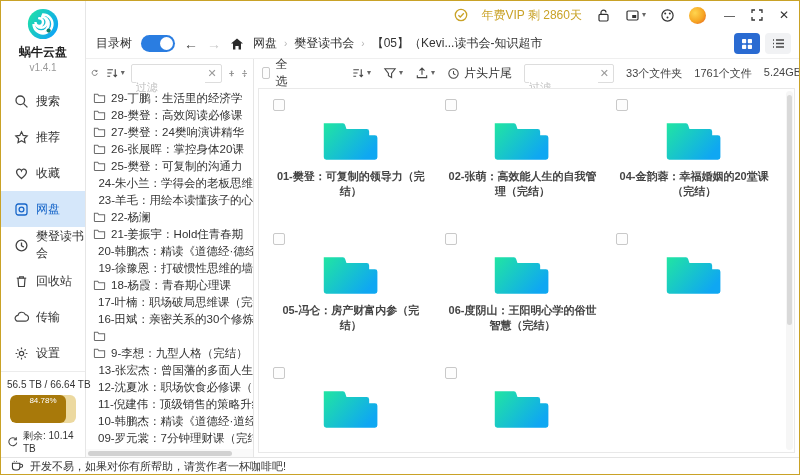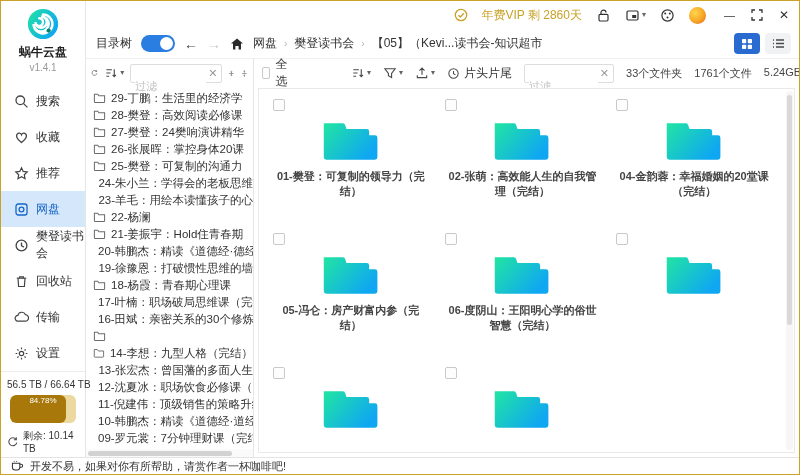--- a/index.html
+++ b/index.html
@@ -59,21 +59,21 @@
   .viewbtn.list { background:#f1f2f4; }
 
   
   .treepanel { position:absolute; left:85px; top:58px; width:168px; bottom:17px;
     border-right:1px solid #e6e6e6; display:flex; flex-direction:column; }
   .tree-toolbar { display:flex; align-items:center; gap:6px; height:28px; padding:0 5px; }
   .tbtn { display:flex; align-items:center; cursor:pointer; }
   .filter-box { display:flex; align-items:center; border:1px solid #ddd; border-radius:2px;
     height:19px; padding:0 4px; background:#fff; flex:1 1 auto; min-width:0; }
   .filter-box input { border:none; outline:none; width:100%; min-width:0; font-size:11px; color:#333;
-    font-family:Liberation Mono, monospace;margin-top:28px; }
+    font-family:Liberation Serif, serif;margin-top:28px; }
   .filter-box input::placeholder { color:#c0c0c0; }
   .clear-x { color:#999; font-size:11px; cursor:pointer; padding-left:2px; }
   .tree-list { flex:1 1 auto; overflow:hidden; padding:4px 0 0 7px; }
   .tree-item { display:flex; gap:5px; height:17px; white-space:nowrap;
     overflow:hidden; font-size:11.5px; color:#333; cursor:pointer; }
   .hscroll { height:8px; background:#fafafa; position:relative; }
   .hscroll .thumb { position:absolute; left:2px; top:2px; height:5px; width:86%; background:#d2d2d2; border-radius:3px; }
 
   
   .main { position:absolute; left:253px; top:58px; right:0; bottom:17px; display:flex; flex-direction:column; }
@@ -139,30 +139,30 @@
 
     <div class="nav">
       <div class="nav-item">
         <svg class="icon" width="15" height="15" viewBox="0 0 15 15" fill="none" stroke-width="1.3">
             <circle cx="6.3" cy="6.3" r="4.3"></circle>
             <line x1="9.6" y1="9.6" x2="13.4" y2="13.4"></line>
           </svg>
         <span>搜索</span>
       </div>
       <div class="nav-item">
+        <svg class="icon" width="15" height="15" viewBox="0 0 15 15" fill="none" stroke-width="1.2">
+            <path d="M7.5,1.8 L9.2,5.4 L13.2,5.9 L10.3,8.7 L11,12.7 L7.5,10.8 L4,12.7 L4.7,8.7 L1.8,5.9 L5.8,5.4 Z"></path>
+          </svg>
+        <span>推荐</span>
+      </div>
+      <div class="nav-item">
         <svg class="icon" width="15" height="15" viewBox="0 0 15 15" fill="none" stroke-width="1.3">
             <path d="M7.5,12.6 C3.2,9.4 1.7,6.4 3.2,4.2 C4.5,2.4 6.8,2.9 7.5,4.7 C8.2,2.9 10.5,2.4 11.8,4.2 C13.3,6.4 11.8,9.4 7.5,12.6 Z"></path>
           </svg>
         <span>收藏</span>
-      </div>
-      <div class="nav-item">
-        <svg class="icon" width="15" height="15" viewBox="0 0 15 15" fill="none" stroke-width="1.2">
-            <path d="M7.5,1.8 L9.2,5.4 L13.2,5.9 L10.3,8.7 L11,12.7 L7.5,10.8 L4,12.7 L4.7,8.7 L1.8,5.9 L5.8,5.4 Z"></path>
-          </svg>
-        <span>推荐</span>
       </div>
       <div class="nav-item active">
         <svg class="icon" width="15" height="15" viewBox="0 0 15 15" fill="none" stroke-width="1.3">
             <rect x="2" y="2" width="11" height="11" rx="2.2"></rect>
             <circle cx="7.5" cy="7.5" r="2.4"></circle>
           </svg>
         <span>网盘</span>
       </div>
       <div class="nav-item">
         <svg class="icon" width="15" height="15" viewBox="0 0 15 15" fill="none" stroke-width="1.3">
@@ -392,21 +392,21 @@
         </div>
       <div class="tree-item">
           <svg width="13" height="13" viewBox="0 0 14 14">
             <use href="#sym-folder-sm"></use>
           </svg>
         </div>
       <div class="tree-item">
           <svg width="13" height="13" viewBox="0 0 14 14">
             <use href="#sym-folder-sm"></use>
           </svg>
-          <span>14-李想：九型人格（完结）</span>
+          <span>9-李想：九型人格（完结）</span>
         </div>
       <div class="tree-item">
           <svg width="13" height="13" viewBox="0 0 14 14">
             <use href="#sym-folder-sm"></use>
           </svg>
           <span>13-张宏杰：曾国藩的多面人生</span>
         </div>
       <div class="tree-item">
           <svg width="13" height="13" viewBox="0 0 14 14">
             <use href="#sym-folder-sm"></use>

